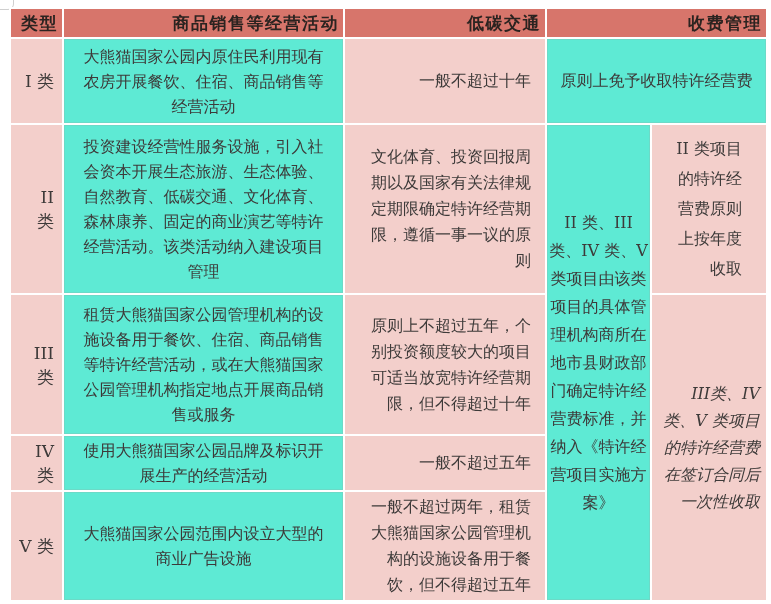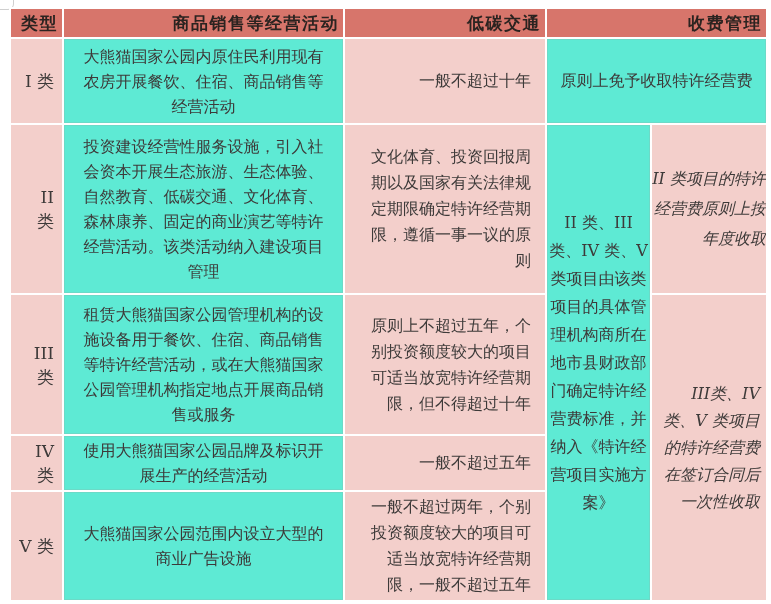--- a/index.html
+++ b/index.html
@@ -37,21 +37,21 @@
     background:var(--hdr);color:var(--hdr-txt);
     font-size:17px;font-weight:bold;letter-spacing:1.5px;
     height:26px;line-height:26px;padding:1px 4px;text-align:right;
   }
   .pink{background:var(--pink);text-align:right;}
   .white{background:#5eead4;box-shadow:inset 0 0 0 1px rgba(170,150,145,0.18);}
   td.type-cell{font-size:17px;}
   td.scope-cell{padding:2px 12px;line-height:25px;}
   td.period-cell{padding:0 14px;line-height:26px;}
   td.fee-shared-cell{line-height:28px;padding:2px 0;}
-  td.fee-right-2{line-height:30px;padding:2px 0;font-style:italic;}
+  td.fee-right-2{line-height:30px;padding:2px 24px;}
   td.fee-right-35{line-height:27px;padding:16px 6px;font-style:italic;}
   td.fee-row1{line-height:26px;padding:2px 10px;}
   tr.r-head{height:30px;}
   tr.r1{height:86px;}
   tr.r2{height:170px;}
   tr.r3{height:141px;}
   tr.r4{height:55px;}
   tr.r5{height:110px;}
 </style>
 </head>
@@ -100,17 +100,17 @@
 
       <tr class="r4">
         <td class="pink type-cell">IV类</td>
         <td class="white scope-cell">使用大熊猫国家公园品牌及标识开展生产的经营活动</td>
         <td class="pink period-cell">一般不超过五年</td>
       </tr>
 
       <tr class="r5">
         <td class="pink type-cell">V 类</td>
         <td class="white scope-cell">大熊猫国家公园范围内设立大型的商业广告设施</td>
-        <td class="pink period-cell">一般不超过两年，个别投资额度较大的项目可适当放宽特许经营期限，一般不超过五年</td>
+        <td class="pink period-cell">一般不超过两年，租赁大熊猫国家公园管理机构的设施设备用于餐饮，但不得超过五年</td>
       </tr>
     </tbody>
   </table>
 </div>
 
 </body></html>

